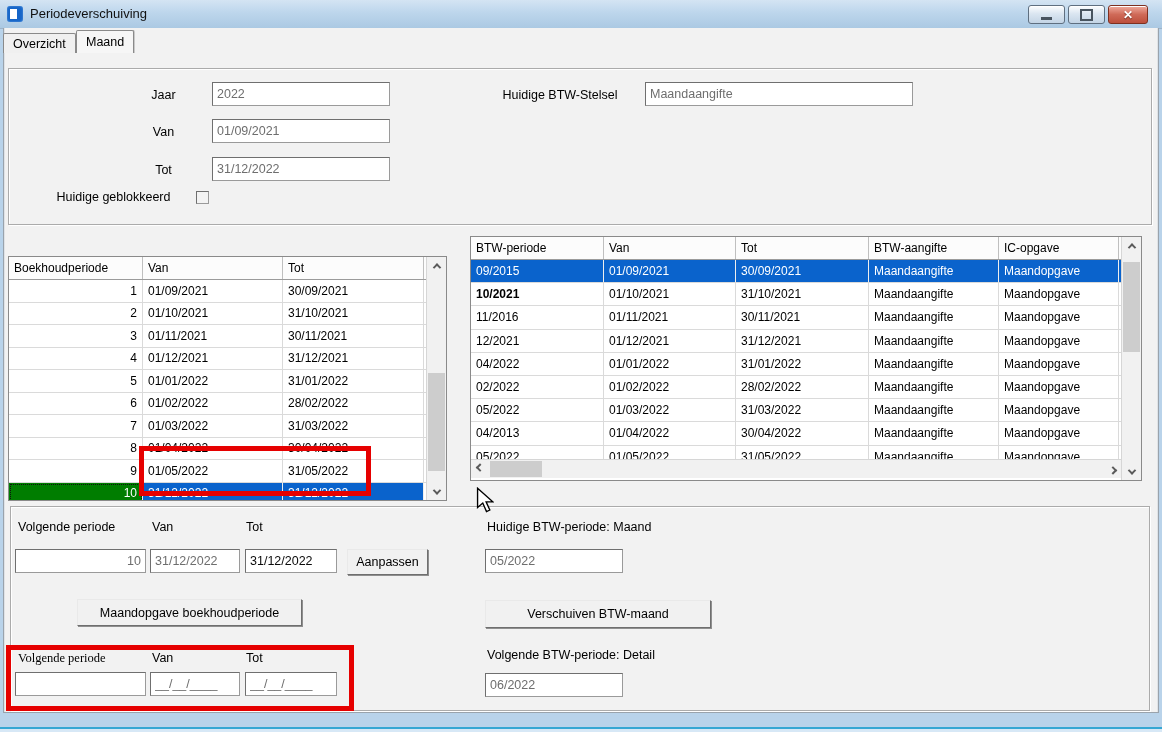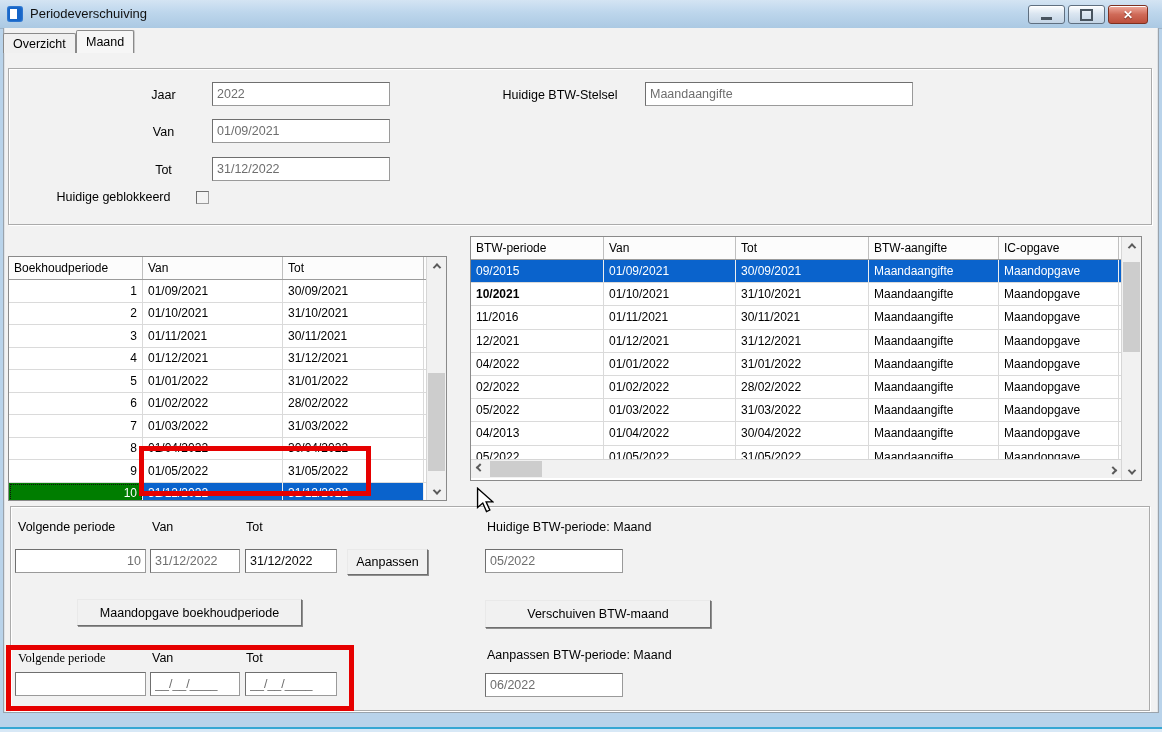--- a/index.html
+++ b/index.html
@@ -306,21 +306,21 @@
 
 <input class="field black" style="left: 15px; top: 672px; width: 131px;" value="">
 <input class="field" style="left: 150px; top: 672px; width: 90px;" value="__/__/____">
 <input class="field" style="left: 245px; top: 672px; width: 92px;" value="__/__/____">
 
 <span class="lbl" style="left:487px;top:520px;">Huidige BTW-periode: Maand</span>
 <input class="field" style="left: 485px; top: 549px; width: 138px;" readonly="" value="05/2022">
 
 <button class="btn" style="left:485px;top:600px;width:226px;height:28px;">Verschuiven BTW-maand</button>
 
-<span class="lbl" style="left:487px;top:648px;">Aanpassen BTW-periode: Maand</span>
+<span class="lbl" style="left:487px;top:648px;">Volgende BTW-periode: Detail</span>
 <input class="field" style="left: 485px; top: 673px; width: 138px;" readonly="" value="06/2022">
 
 <div class="annotation" style="left:139px;top:446px;width:232px;height:50px;"></div>
 <div class="annotation" style="left:6px;top:645px;width:348px;height:66px;"></div>
 
 <div class="bottomline-teal"></div>
 <div class="bottomline-light"></div>
 
 <svg class="cursor" style="left:476px;top:487px;" width="18" height="26" viewBox="0 0 14 21">
   <polygon points="1,1 1,16.5 5.2,13 8.2,19.8 10.9,18.6 7.9,12 13.3,12" fill="#ffffff" stroke="#000000" stroke-width="1.1"></polygon>

